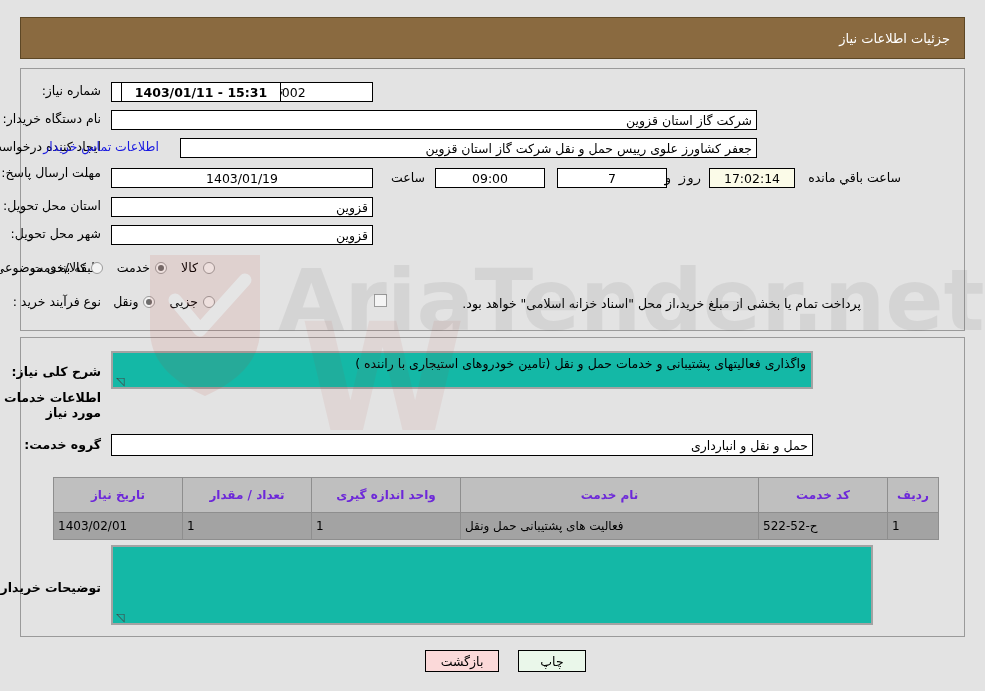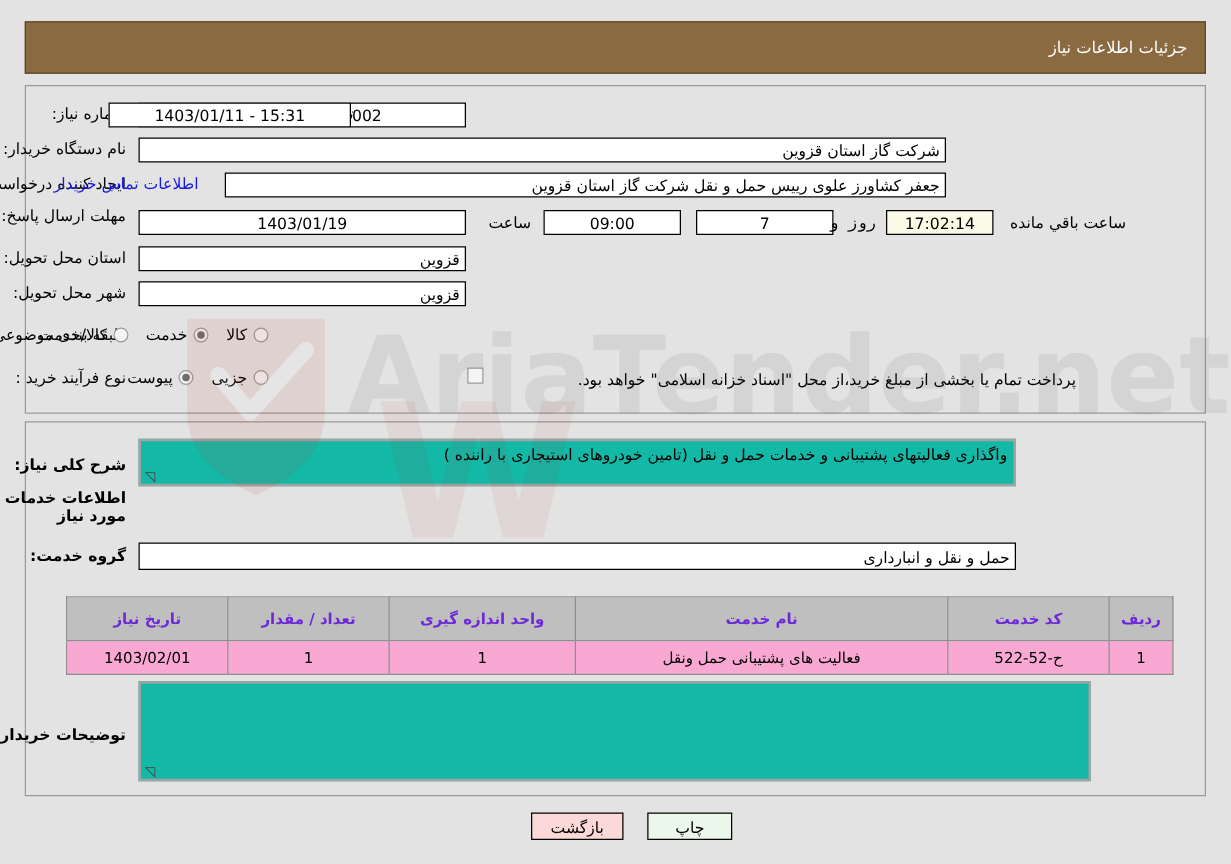--- a/index.html
+++ b/index.html
@@ -169,25 +169,25 @@
   #svc-table th {
     background: #bfbfbf;
     border: 1px solid #8e8e8e;
     font-weight: bold;
     color: #6d28d9;
     height: 26px;
     padding: 4px 4px;
     text-align: center;
   }
   #svc-table td {
-    background: #f9a8d4;
+    background: #a3a3a3;
     border: 1px solid #8e8e8e;
     height: 26px;
     padding: 0 4px;
-    text-align: center;
+    text-align: left;
     color: #000;
   }
 
   
   .btn {
     position: absolute;
     height: 22px;
     border: 1px solid #000000;
     box-sizing: border-box;
     font-size: 12.5px;
@@ -213,21 +213,21 @@
   <div class="panel" id="panel-top"></div>
 
   <div class="frow" style="right:884px; top:83px;">
     <span class="lbl">شماره نیاز:</span>
   </div>
   <div class="fld center" style="position:absolute; right:612px; top:82px; width:262px;">1103091335000002</div>
 
   <div class="frow" style="right:702px; top:83px;">
     <span class="lbl">تاریخ و ساعت اعلان عمومی:</span>
   </div>
-  <div class="fld center" style="position:absolute; right:704px; top:82px; width:194px;">15:31 - 1403/01/11</div>
+  <div class="fld center" style="position:absolute; right:704px; top:82px; width:160px;font-weight:bold;">15:31 - 1403/01/11</div>
 
   <div class="frow" style="right:884px; top:111px;">
     <span class="lbl">نام دستگاه خریدار:</span>
   </div>
   <div class="fld right" style="position:absolute; right:228px; top:110px; width:646px;">شرکت گاز استان قزوین</div>
 
   <div class="frow" style="right:884px; top:139px;">
     <span class="lbl">ایجاد کننده درخواست:</span>
   </div>
   <div class="fld right" style="position:absolute; right:228px; top:138px; width:577px;">جعفر کشاورز علوی رییس حمل و نقل شرکت گاز استان قزوین</div>
@@ -281,21 +281,21 @@
   <div class="frow" style="right:884px; top:294px;">
     <span class="lbl">نوع فرآیند خرید :</span>
   </div>
   <div class="frow radio-group" id="process-radios" style="right:770px; top:294px;">
       <span class="radio-item">
         <span class="radio"></span>
         <span class="radio-label">جزیی</span>
       </span>
       <span class="radio-item">
         <span class="radio on"></span>
-        <span class="radio-label">پیوست</span>
+        <span class="radio-label">ونقل</span>
       </span>
     </div>
 
   <div class="frow" style="right:598px; top:294px;">
     <span class="checkbox" id="treasury-checkbox"></span>
   </div>
   <div class="frow" style="right:124px; top:296px;">
     <span class="lbl">پرداخت تمام یا بخشی از مبلغ خرید،از محل "اسناد خزانه اسلامی" خواهد بود.</span>
   </div>
 

